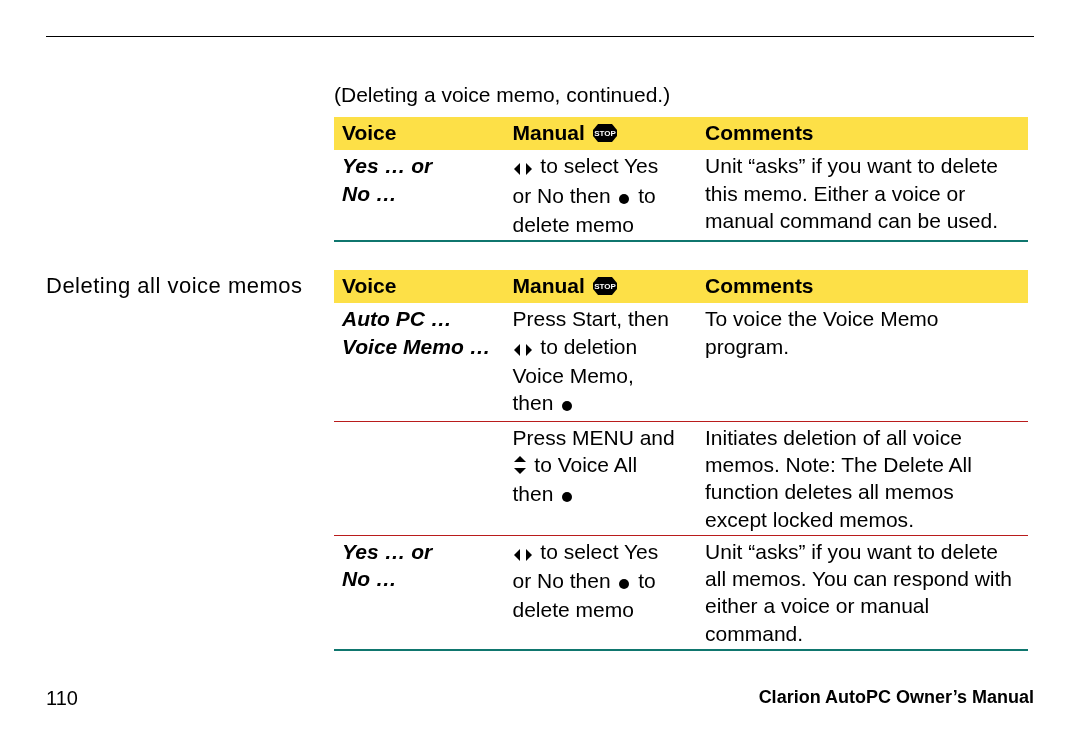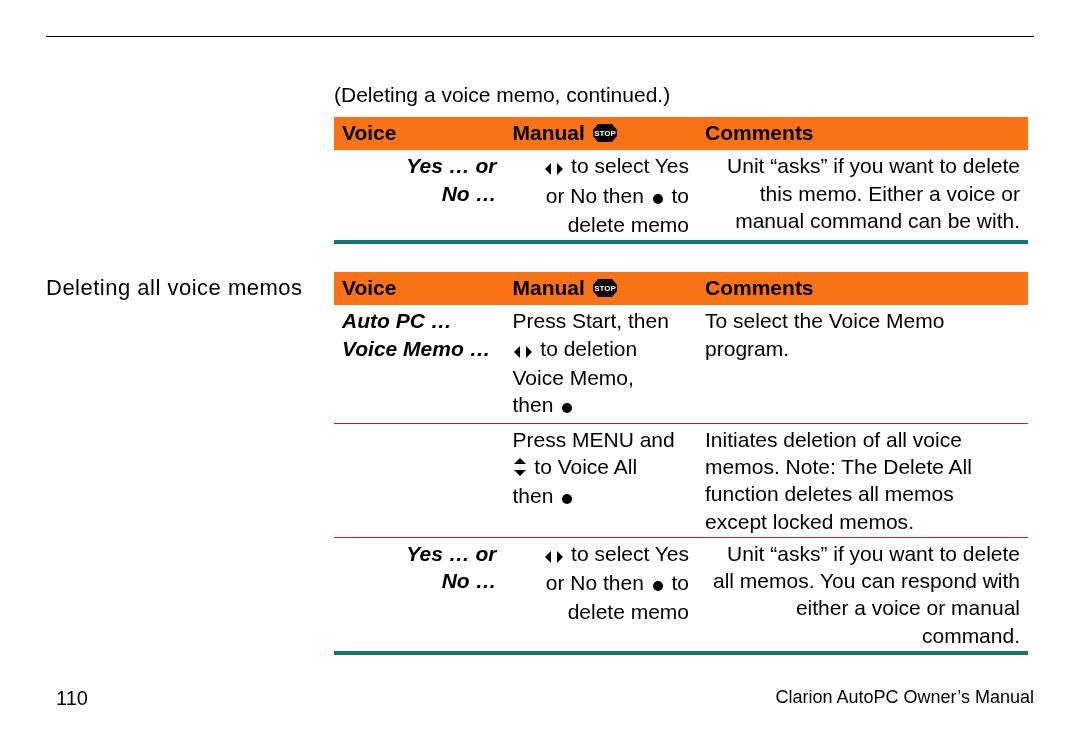--- a/index.html
+++ b/index.html
@@ -45,45 +45,45 @@
   .table td, .table th {
     text-align: left;
     vertical-align: top;
     padding: 2px 8px 2px 8px;
     line-height: 1.3;
   }
   .col-voice  { width: 170px; }
   .col-manual { width: 192px; }
   .col-comm   { width: 330px; }
   .hdr {
-    background: #f97316;
+    background: #fde047;
     font-weight: bold;
   }
   .row-sep td { border-bottom: 1px solid #b91c1c; }
-  .table-end td { border-bottom: 4px solid #0f766e; text-align: right; }
+  .table-end td { border-bottom: 2px solid #0f766e; }
   .italic { font-style: italic; font-weight: bold; }
   .bold { font-weight: normal; }
   .icon {
     display: inline-block;
     vertical-align: -2px;
     margin: 0 2px;
   }
   .stop-icon svg { width: 24px; height: 18px; }
   .lr-icon svg   { width: 18px; height: 12px; }
   .ud-icon svg   { width: 12px; height: 18px; }
   .enter-icon svg{ width: 12px; height: 12px; }
   .footer {
     position: absolute;
-    bottom: 32px; left: 56px; right: 46px;
+    bottom: 32px; left: 46px; right: 46px;
     display: flex; justify-content: space-between;
     font-size: 18px;
     text-align: right;
   }
   .footer .pg { font-size: 20px; }
-  .footer .man { font-size: 18px; }
+  .footer .man { font-size: 18px; font-weight: bold; }
 </style>
 </head>
 <body>
 
 <svg width="0" height="0" style="position:absolute">
   <defs>
     <g id="svg-stop">
       <polygon points="5,0 19,0 24,6 24,12 19,18 5,18 0,12 0,6" fill="#000"></polygon>
       <text x="12" y="12" font-size="8" fill="#fff" text-anchor="middle" font-family="Arial" font-weight="bold">STOP</text>
     </g>
@@ -131,21 +131,21 @@
           <span class="icon lr-icon">
             <svg viewBox="0 0 18 12">
                   <use href="#svg-lr"></use>
                 </svg>
           </span><span> to select </span><span class="bold">Yes</span><br>
           <span>or </span><span class="bold">No</span><span> then </span><span class="icon enter-icon"><svg viewBox="0 0 12 12">
                   <use href="#svg-enter"></use>
                 </svg></span><span> to</span><br>
           <span>delete memo</span>
         </td>
-        <td>Unit “asks” if you want to delete this memo.  Either a voice or manual command can be with.</td>
+        <td>Unit “asks” if you want to delete this memo.  Either a voice or manual command can be used.</td>
       </tr>
     </tbody>
       </table>
   </div>
 
   <div class="section">
     <div class="sidehead">Deleting all voice memos</div>
     <table class="table">
       <tbody>
           <tr class="hdr">
@@ -169,21 +169,21 @@
         <td>
           <span>Press </span><span class="bold">Start</span><span>, then</span><br>
           <span class="icon lr-icon"><svg viewBox="0 0 18 12">
                   <use href="#svg-lr"></use>
                 </svg></span><span> to deletion</span><br>
           <span class="bold">Voice Memo</span><span>,</span><br>
           <span>then </span><span class="icon enter-icon"><svg viewBox="0 0 12 12">
                   <use href="#svg-enter"></use>
                 </svg></span>
         </td>
-        <td>To select the Voice Memo program.</td>
+        <td>To voice the Voice Memo program.</td>
       </tr>
 
       <tr class="row-sep">
         <td></td>
         <td>
           <span>Press </span><span class="bold">MENU</span><span> and</span><br>
           <span class="icon ud-icon"><svg viewBox="0 0 12 18">
                   <use href="#svg-ud"></use>
                 </svg></span><span> to </span><span class="bold">Voice All</span><br>
           <span>then </span><span class="icon enter-icon"><svg viewBox="0 0 12 12">

